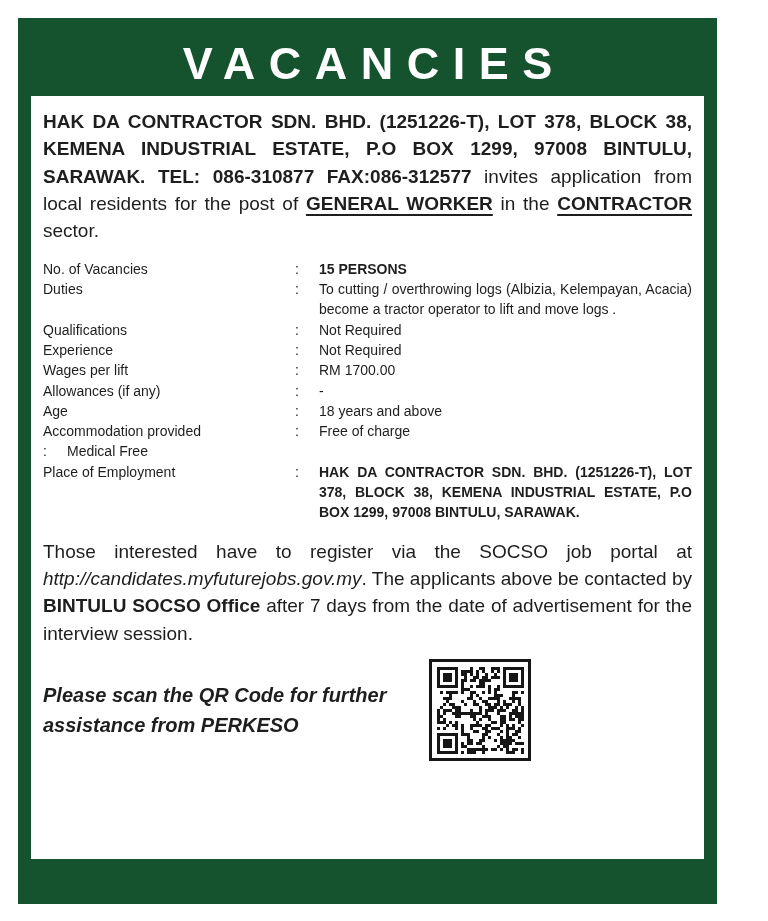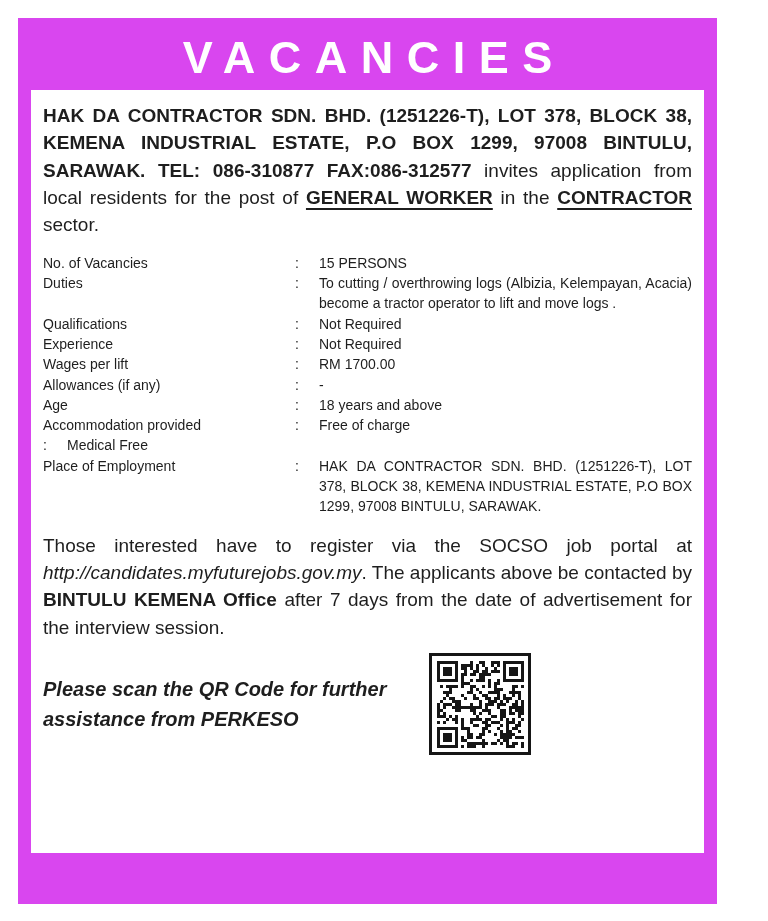--- a/index.html
+++ b/index.html
@@ -15,23 +15,23 @@
     height: 921px;
     background: #ffffff;
     overflow: hidden;
   }
   .ad-frame {
     position: absolute;
     left: 18px;
     top: 18px;
     width: 699px;
     height: 886px;
-    background: #d946ef;
+    background: #14532d;
     box-sizing: border-box;
-    padding: 6px 13px 13px 13px;
+    padding: 12px 13px 13px 13px;
   }
   .ad-header {
     height: 66px;
     display: flex;
     align-items: center;
     justify-content: center;
   }
   .ad-title {
     color: #ffffff;
     font-size: 45px;
@@ -77,21 +77,21 @@
   .detail-colon {
     width: 24px;
     flex: 0 0 24px;
     text-align: left;
   }
   .detail-value {
     flex: 1 1 auto;
     text-align: justify;
   }
   .detail-row.bold-value .detail-value {
-    font-weight: 400;
+    font-weight: 700;
   }
   .register {
     font-size: 19px;
     line-height: 1.44;
     text-align: justify;
     margin: 0 0 12px 0;
   }
   .qr-row {
     display: flex;
     align-items: center;
@@ -177,21 +177,21 @@
           <div class="detail-colon">:</div>
           <div class="detail-value">Medical Free</div>
         </div>
         <div class="detail-row bold-value">
           <div class="detail-label">Place of Employment</div>
           <div class="detail-colon">:</div>
           <div class="detail-value">HAK DA CONTRACTOR SDN. BHD. (1251226-T), LOT 378, BLOCK 38, KEMENA INDUSTRIAL ESTATE, P.O BOX 1299, 97008 BINTULU, SARAWAK.</div>
         </div>
       </div>
 
-      <p class="register"><span>Those interested have to register via the SOCSO job portal at </span><span class="it">http://candidates.myfuturejobs.gov.my</span><span>. The applicants above be contacted by </span><span class="b">BINTULU KEMENA Office</span><span> after 7 days from the date of advertisement for the interview session.</span></p>
+      <p class="register"><span>Those interested have to register via the SOCSO job portal at </span><span class="it">http://candidates.myfuturejobs.gov.my</span><span>. The applicants above be contacted by </span><span class="b">BINTULU SOCSO Office</span><span> after 7 days from the date of advertisement for the interview session.</span></p>
 
       <div class="qr-row">
         <div class="qr-caption">Please scan the QR Code for further assistance from PERKESO</div>
         <div class="qr-box">
             <svg width="87" height="87" xmlns="http://www.w3.org/2000/svg">
               <rect x="33" y="0" width="3" height="3" fill="#161616"></rect>
               <rect x="42" y="0" width="3" height="3" fill="#161616"></rect>
               <rect x="45" y="0" width="3" height="3" fill="#161616"></rect>
               <rect x="54" y="0" width="3" height="3" fill="#161616"></rect>
               <rect x="57" y="0" width="3" height="3" fill="#161616"></rect>

